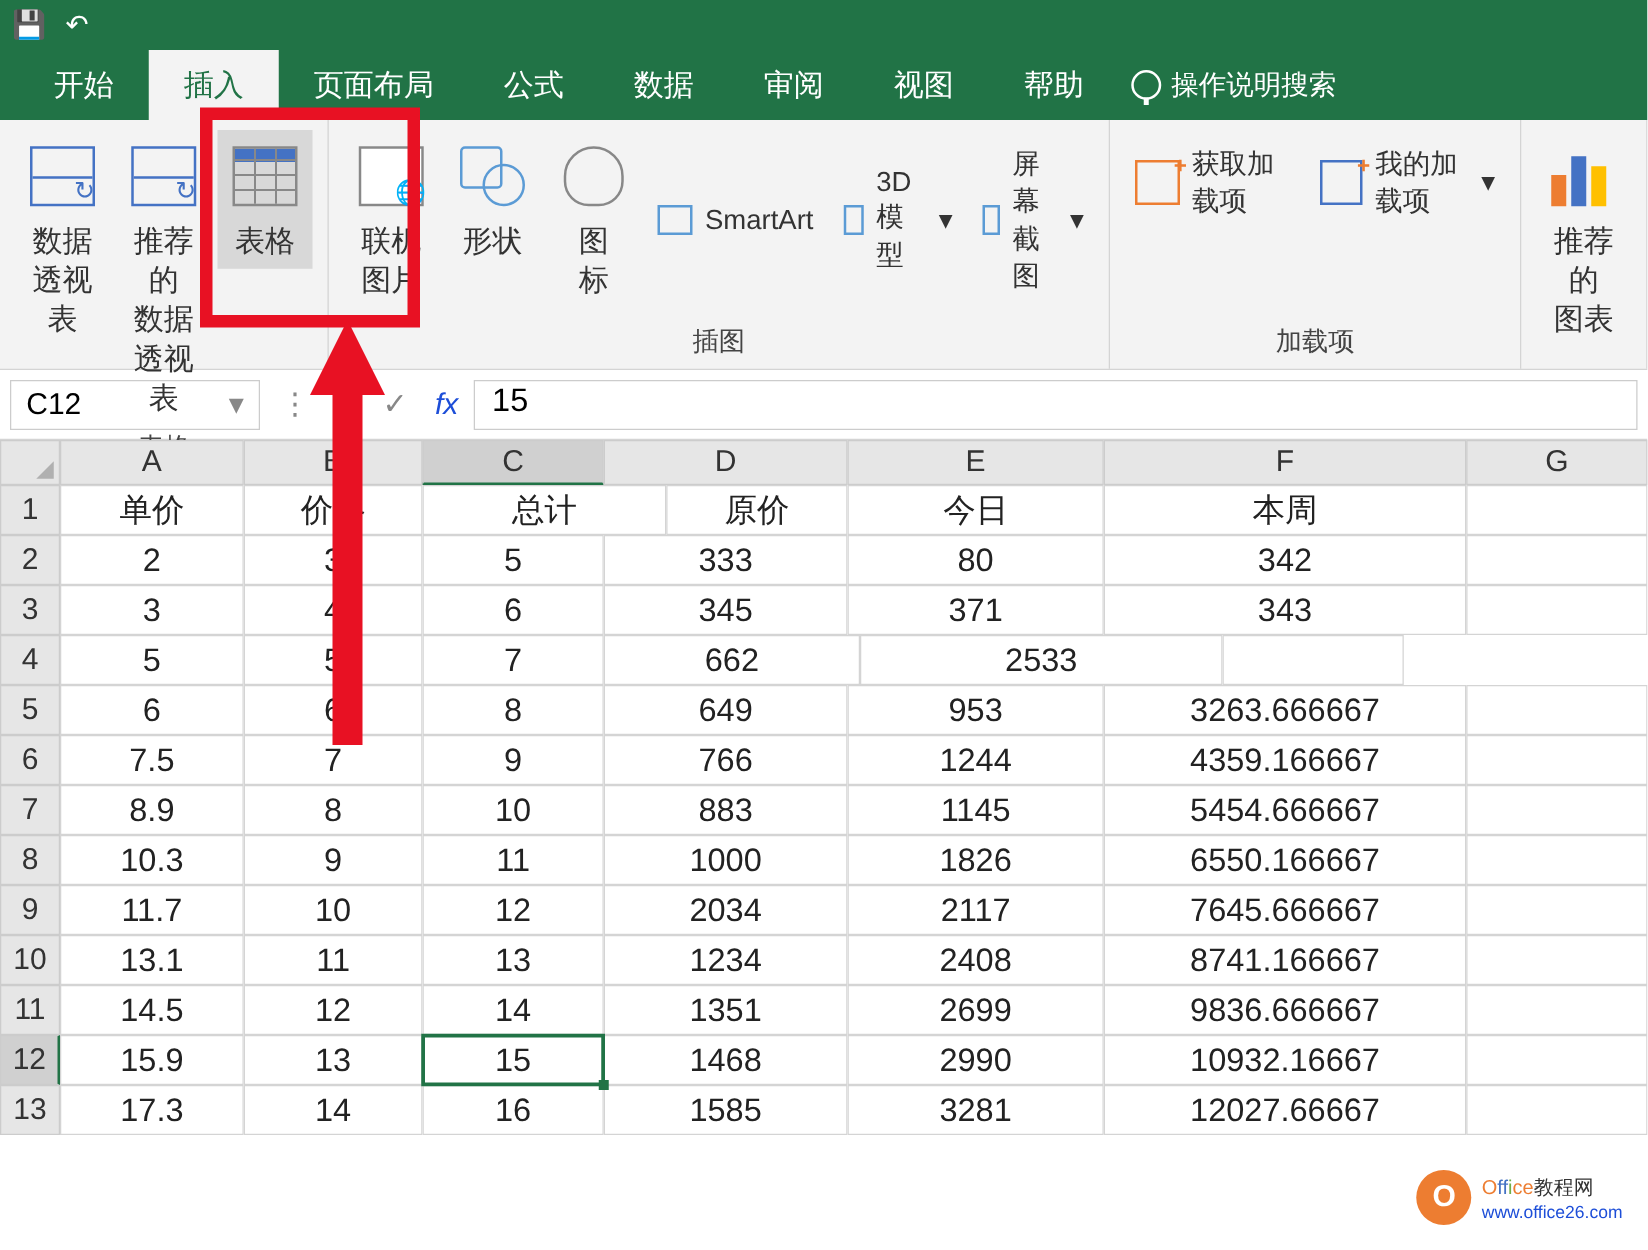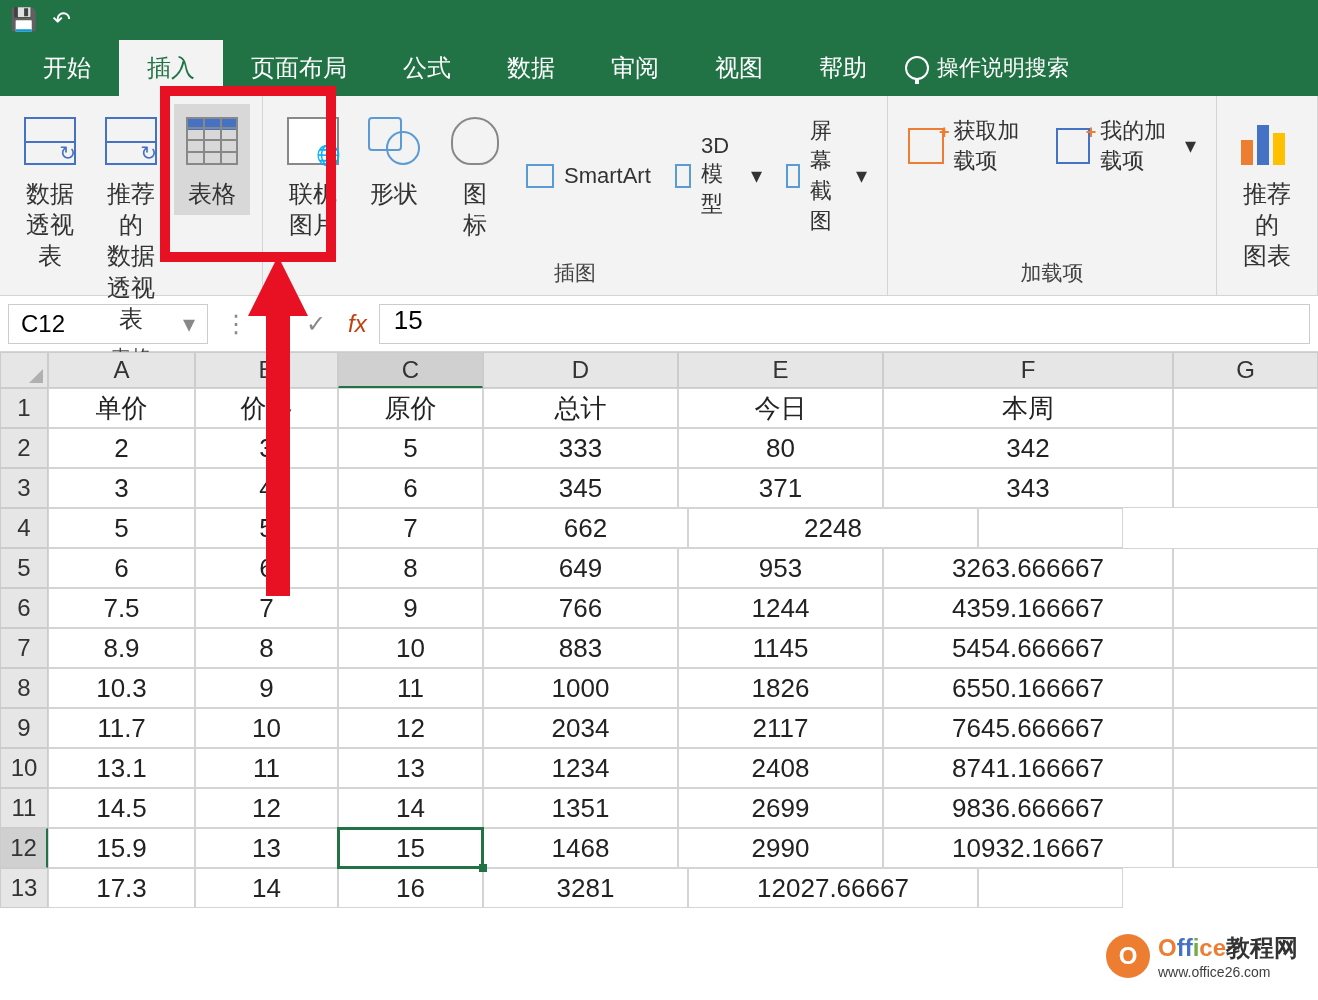--- a/index.html
+++ b/index.html
@@ -56,21 +56,21 @@
     .red-box { position: absolute; border: 10px solid #e81123; pointer-events: none; z-index: 100; }
     .red-arrow { position: absolute; z-index: 100; pointer-events: none; }
     .arrow-head { width: 0; height: 0; border-left: 30px solid transparent; border-right: 30px solid transparent; border-bottom: 60px solid #e81123; }
     .arrow-shaft { width: 24px; height: 280px; background: #e81123; margin: 0 auto; }
     
     
     .formula-bar { height: 56px; display: flex; align-items: center; border-bottom: 1px solid #d4d4d4; background: #fff; }
     .name-box { width: 200px; height: 40px; border: 1px solid #ccc; padding: 0 12px; font-size: 24px; display: flex; align-items: center; justify-content: space-between; margin: 0 8px; }
     .name-box-arrow { color: #888; }
     .fb-btn { width: 40px; height: 40px; display: flex; align-items: center; justify-content: center; font-size: 24px; color: #888; cursor: pointer; }
-    .fx-label { font-style: italic; font-size: 24px; color: #c2410c; padding: 0 12px; }
+    .fx-label { font-style: italic; font-size: 24px; color: #1d4ed8; padding: 0 12px; }
     .formula-input { flex: 1; height: 40px; border: 1px solid #ccc; padding: 0 14px; font-size: 26px; margin-right: 8px; background: #fff; }
     
     
     .sheet { position: relative; }
     .col-headers { display: flex; height: 36px; background: #e6e6e6; }
     .corner { width: 48px; border: 1px solid #ccc; background: #e6e6e6; position: relative; }
     .corner::after { content: ''; position: absolute; bottom: 4px; right: 4px; width: 0; height: 0; border-left: 14px solid transparent; border-bottom: 14px solid #b0b0b0; }
     .col-header { border: 1px solid #ccc; text-align: center; font-size: 24px; color: #333; display: flex; align-items: center; justify-content: center; background: #e6e6e6; }
     .col-header.selected { background: #d0d0d0; border-bottom: 2px solid #217346; }
     .col-A { width: 147px; } .col-B { width: 143px; } .col-C { width: 145px; }
@@ -80,23 +80,23 @@
     .row-header { width: 48px; border: 1px solid #ccc; background: #e6e6e6; display: flex; align-items: center; justify-content: center; font-size: 24px; color: #333; }
     .row-header.selected { background: #d0d0d0; border-right: 2px solid #217346; }
     .cell { border: 1px solid #d4d4d4; display: flex; align-items: center; justify-content: center; font-size: 26px; color: #222; background: #fff; }
     .cell.selected { outline: 3px solid #217346; outline-offset: -2px; z-index: 5; position: relative; }
     .cell.selected::after { content: ''; position: absolute; bottom: -5px; right: -5px; width: 8px; height: 8px; background: #217346; }
     
     
     .watermark { position: absolute; bottom: 20px; right: 20px; display: flex; align-items: center; gap: 8px; z-index: 200; }
     .wm-icon { width: 44px; height: 44px; background: #ed7d31; border-radius: 50%; display: flex; align-items: center; justify-content: center; color: #fff; font-weight: bold; font-size: 24px; }
     .wm-text { display: flex; flex-direction: column; }
-    .wm-title { font-size: 24px; font-weight: bold; }
+    .wm-title { font-size: 16px; font-weight: normal; }
     .wm-title .o1 { color: #ed7d31; } .wm-title .o2 { color: #4472c4; } .wm-title .o3 { color: #70ad47; } .wm-title .o4 { color: #333; }
-    .wm-url { font-size: 14px; color: #404040; }
+    .wm-url { font-size: 14px; color: #1d4ed8; }
   </style>
 </head>
 <body>
 
 <div class="titlebar">
   <span class="titlebar-icon">💾</span>
   <span class="titlebar-icon">↶</span>
 </div>
 
 <div class="ribbon-tabs">
@@ -243,22 +243,22 @@
     <div class="col-header col-D">D</div>
     <div class="col-header col-E">E</div>
     <div class="col-header col-F">F</div>
     <div class="col-header col-G">G</div>
   </div>
   <div id="rows-container">
       <div class="row">
         <div class="row-header">1</div>
         <div class="cell col-A">单价</div>
         <div class="cell col-B">价格</div>
+        <div class="cell col-D">总计</div>
         <div class="cell col-C">原价</div>
-        <div class="cell col-D">总计</div>
         <div class="cell col-E">今日</div>
         <div class="cell col-F">本周</div>
         <div class="cell col-G"></div>
       </div>
       <div class="row">
         <div class="row-header">2</div>
         <div class="cell col-A">2</div>
         <div class="cell col-B">3</div>
         <div class="cell col-C">5</div>
         <div class="cell col-D">333</div>
@@ -275,21 +275,21 @@
         <div class="cell col-E">371</div>
         <div class="cell col-F">343</div>
         <div class="cell col-G"></div>
       </div>
       <div class="row">
         <div class="row-header">4</div>
         <div class="cell col-A">5</div>
         <div class="cell col-B">5</div>
         <div class="cell col-C">7</div>
         <div class="cell col-E">662</div>
-        <div class="cell col-F">2248</div>
+        <div class="cell col-F">2533</div>
         <div class="cell col-G"></div>
       </div>
       <div class="row">
         <div class="row-header">5</div>
         <div class="cell col-A">6</div>
         <div class="cell col-B">6</div>
         <div class="cell col-C">8</div>
         <div class="cell col-D">649</div>
         <div class="cell col-E">953</div>
         <div class="cell col-F">3263.666667</div>
@@ -363,20 +363,21 @@
         <div class="cell col-D">1468</div>
         <div class="cell col-E">2990</div>
         <div class="cell col-F">10932.16667</div>
         <div class="cell col-G"></div>
       </div>
       <div class="row">
         <div class="row-header">13</div>
         <div class="cell col-A">17.3</div>
         <div class="cell col-B">14</div>
         <div class="cell col-C">16</div>
+        <div class="cell col-D">1585</div>
         <div class="cell col-E">3281</div>
         <div class="cell col-F">12027.66667</div>
         <div class="cell col-G"></div>
       </div>
     </div>
 </div>
 
 <div class="watermark">
   <div class="wm-icon">O</div>
   <div class="wm-text">

